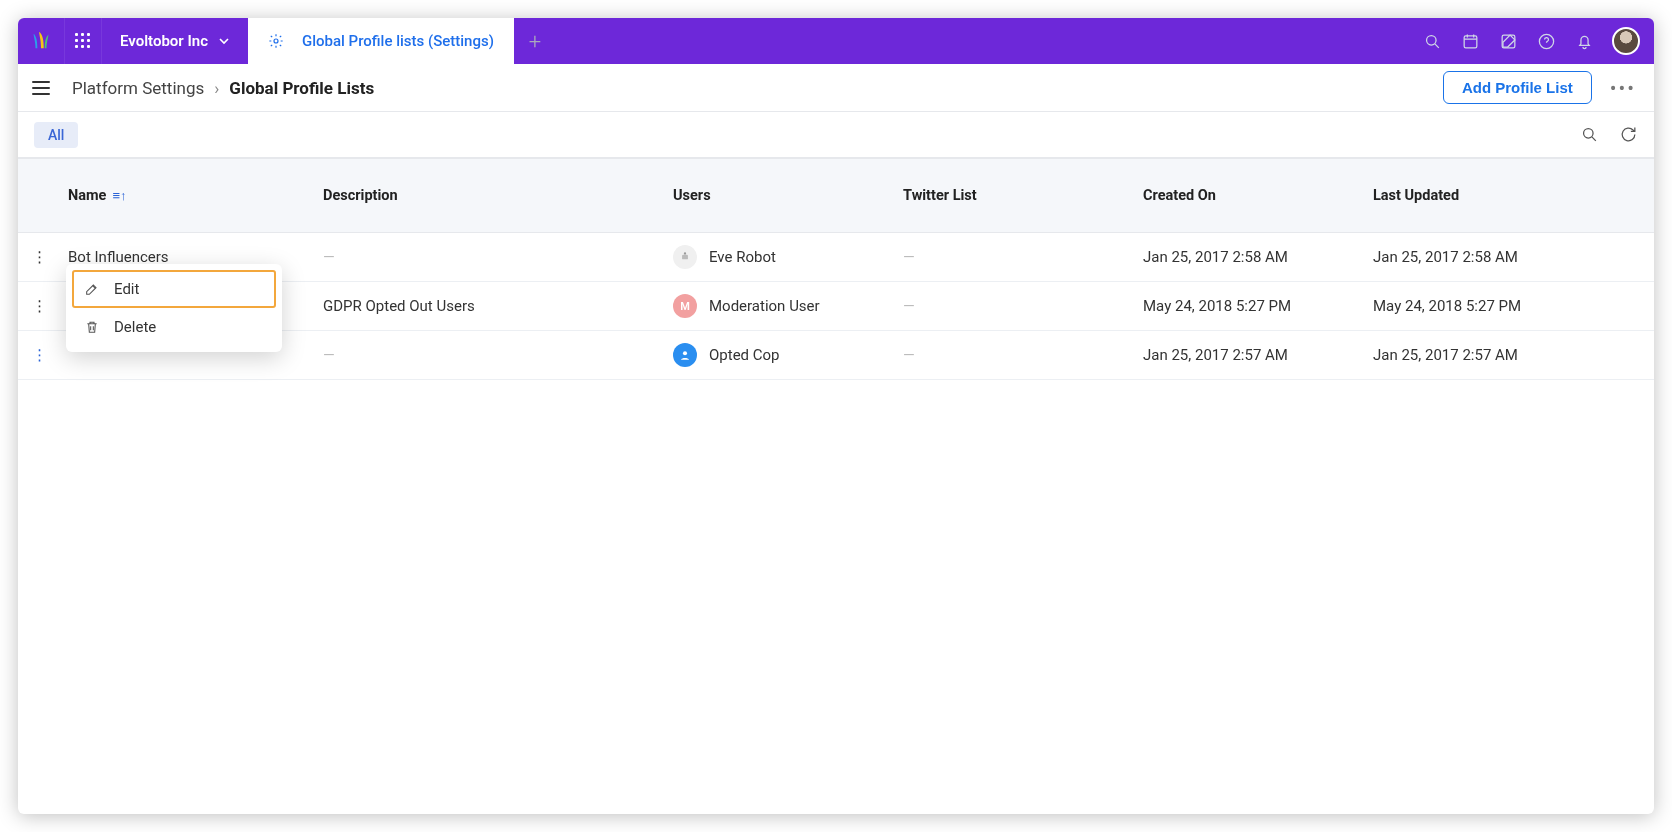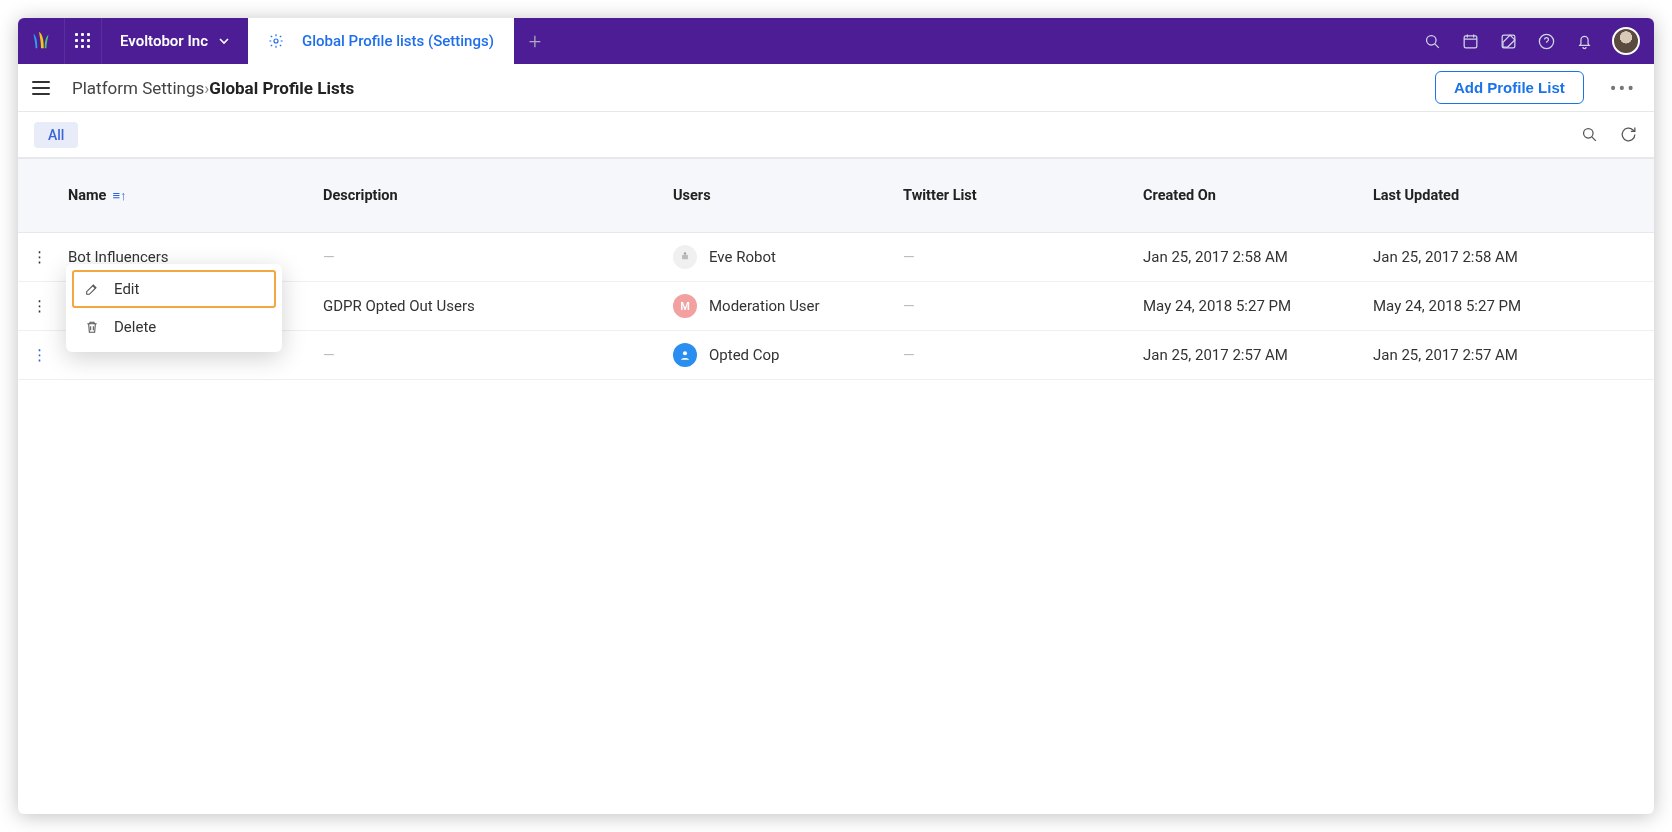--- a/index.html
+++ b/index.html
@@ -21,21 +21,21 @@
     border-radius: 6px;
     overflow: hidden;
     box-shadow: 0 2px 20px rgba(0,0,0,0.25);
     display: flex;
     flex-direction: column;
     background: #fff;
   }
   
   .topnav {
     height: 46px;
-    background: #4c1d95;
+    background: #6d28d9;
     display: flex;
     align-items: stretch;
     color: #fff;
     flex-shrink: 0;
   }
   .topnav-left { display: flex; align-items: stretch; }
   .topnav-right { margin-left: auto; display: flex; align-items: center; gap: 18px; padding-right: 14px; }
   .logo-cell { width: 46px; display:flex; align-items:center; justify-content:center; }
   .logo-svg { width: 22px; height: 22px; }
   .apps-cell { width: 38px; display:flex; align-items:center; justify-content:center; border-left:1px solid rgba(255,255,255,0.08); border-right:1px solid rgba(255,255,255,0.08);}
@@ -55,24 +55,24 @@
   
   .subheader {
     height: 48px;
     display:flex; align-items:center;
     padding: 0 18px 0 14px;
     border-bottom:1px solid #e6e8ec;
     flex-shrink:0;
   }
   .hamburger { width:22px; height:22px; display:flex; flex-direction:column; justify-content:center; gap:4px; margin-right:18px; cursor:pointer;}
   .hamburger span { height:2px; background:#333; width:18px; border-radius:1px; }
-  .breadcrumb { display:flex; align-items:flex-start; font-size:17px; color:#444; }
+  .breadcrumb { display:flex; align-items:flex-start; gap:10px; font-size:17px; color:#444; }
   .breadcrumb .bc-sep { color:#888; }
   .breadcrumb .bc-current { font-weight:700; color:#222; }
-  .sub-right { margin-left:auto; display:flex; align-items:center; gap:26px; }
+  .sub-right { margin-left:auto; display:flex; align-items:center; gap:18px; }
   .btn-add {
     border:1px solid #1a73e8; color:#1a73e8; background:#fff;
     padding:7px 18px; border-radius:6px; font-size:15px; font-weight:600; cursor:pointer;
   }
   .more-dots { color:#777; font-size:20px; letter-spacing:2px; cursor:pointer; }
   
   .filterbar {
     height:46px; display:flex; align-items:center; padding:0 16px;
     border-bottom:1px solid #e6e8ec; flex-shrink:0;
   }

